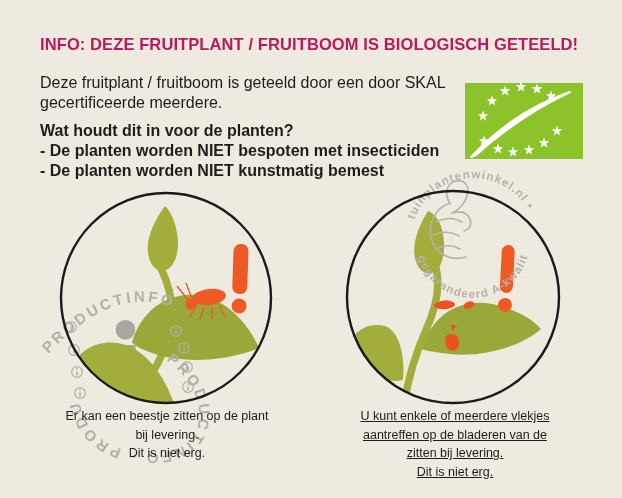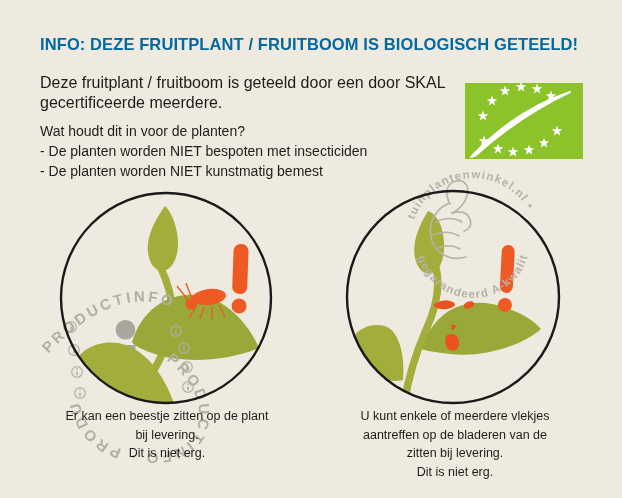--- a/index.html
+++ b/index.html
@@ -3,30 +3,30 @@
 <meta charset="utf-8">
 <style>
   html,body{margin:0;padding:0;background:#eeeadf;}
   .stage{
     position:relative;width:622px;height:498px;background:#eeeadf;
     font-family:"Liberation Sans",sans-serif;overflow:hidden;color:#1d1d1b;
   }
   .stage svg{position:absolute;left:0;top:0;}
   .title{
     position:absolute;left:40px;top:35px;width:560px;
-    font-size:16.5px;font-weight:bold;color:#0369a1;letter-spacing:0.1px;white-space:nowrap;
+    font-size:16.5px;font-weight:bold;color:#be185d;letter-spacing:0.1px;white-space:nowrap;
   }
   .intro{position:absolute;left:40px;top:73px;font-size:16px;line-height:20px;}
-  .qa{position:absolute;left:40px;top:121px;font-size:14px;font-weight:normal;line-height:20px;}
+  .qa{position:absolute;left:40px;top:121px;font-size:16px;font-weight:bold;line-height:20px;}
   .caption{
     position:absolute;top:407px;text-align:center;
     font-size:12.5px;line-height:18.5px;color:#1d1d1b;
   }
   .caption.left{left:36px;width:262px;}
-  .caption.right{left:327px;width:256px;}
+  .caption.right{left:327px;width:256px;text-decoration:underline;}
   .wm-text{
     font-family:"Liberation Sans",sans-serif;font-weight:bold;
     font-size:15px;letter-spacing:3px;fill:#b3afa5;
   }
   .stamp-text{
     font-family:"Liberation Sans",sans-serif;font-weight:bold;
     font-size:11.5px;letter-spacing:1.2px;fill:#b6b2a9;
   }
   .big-i{
     font-family:"DejaVu Serif",serif;font-weight:bold;

